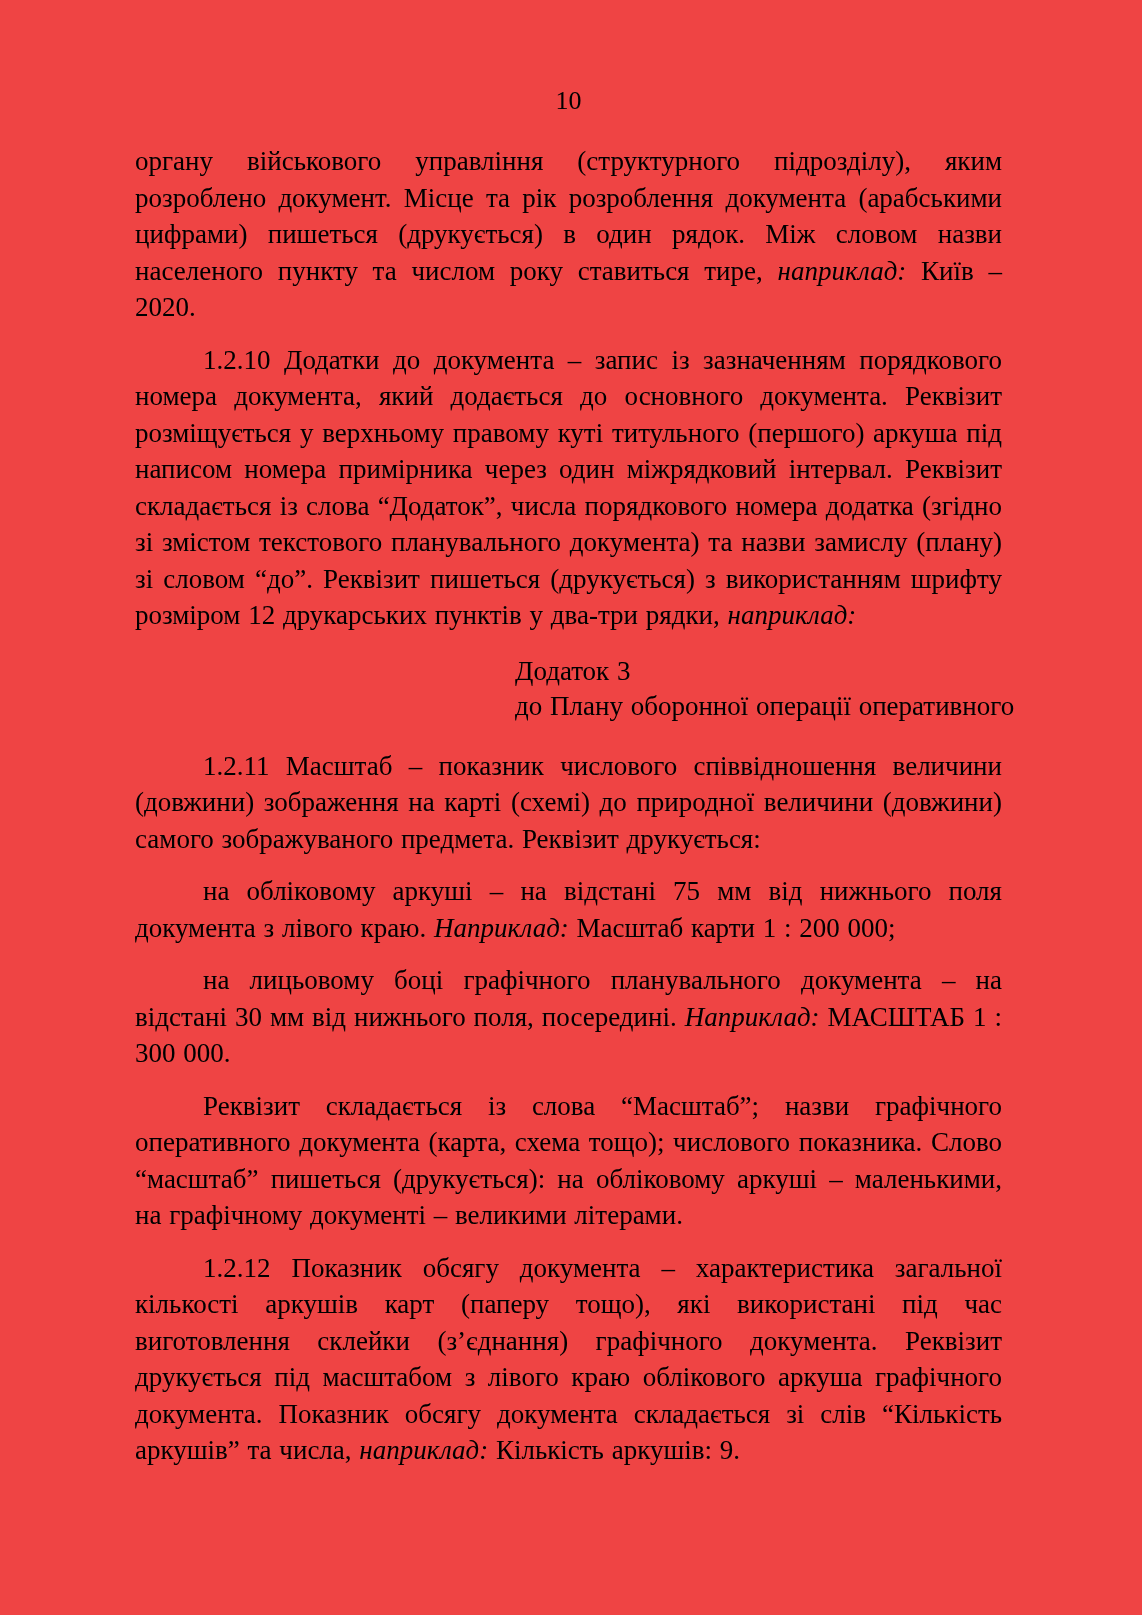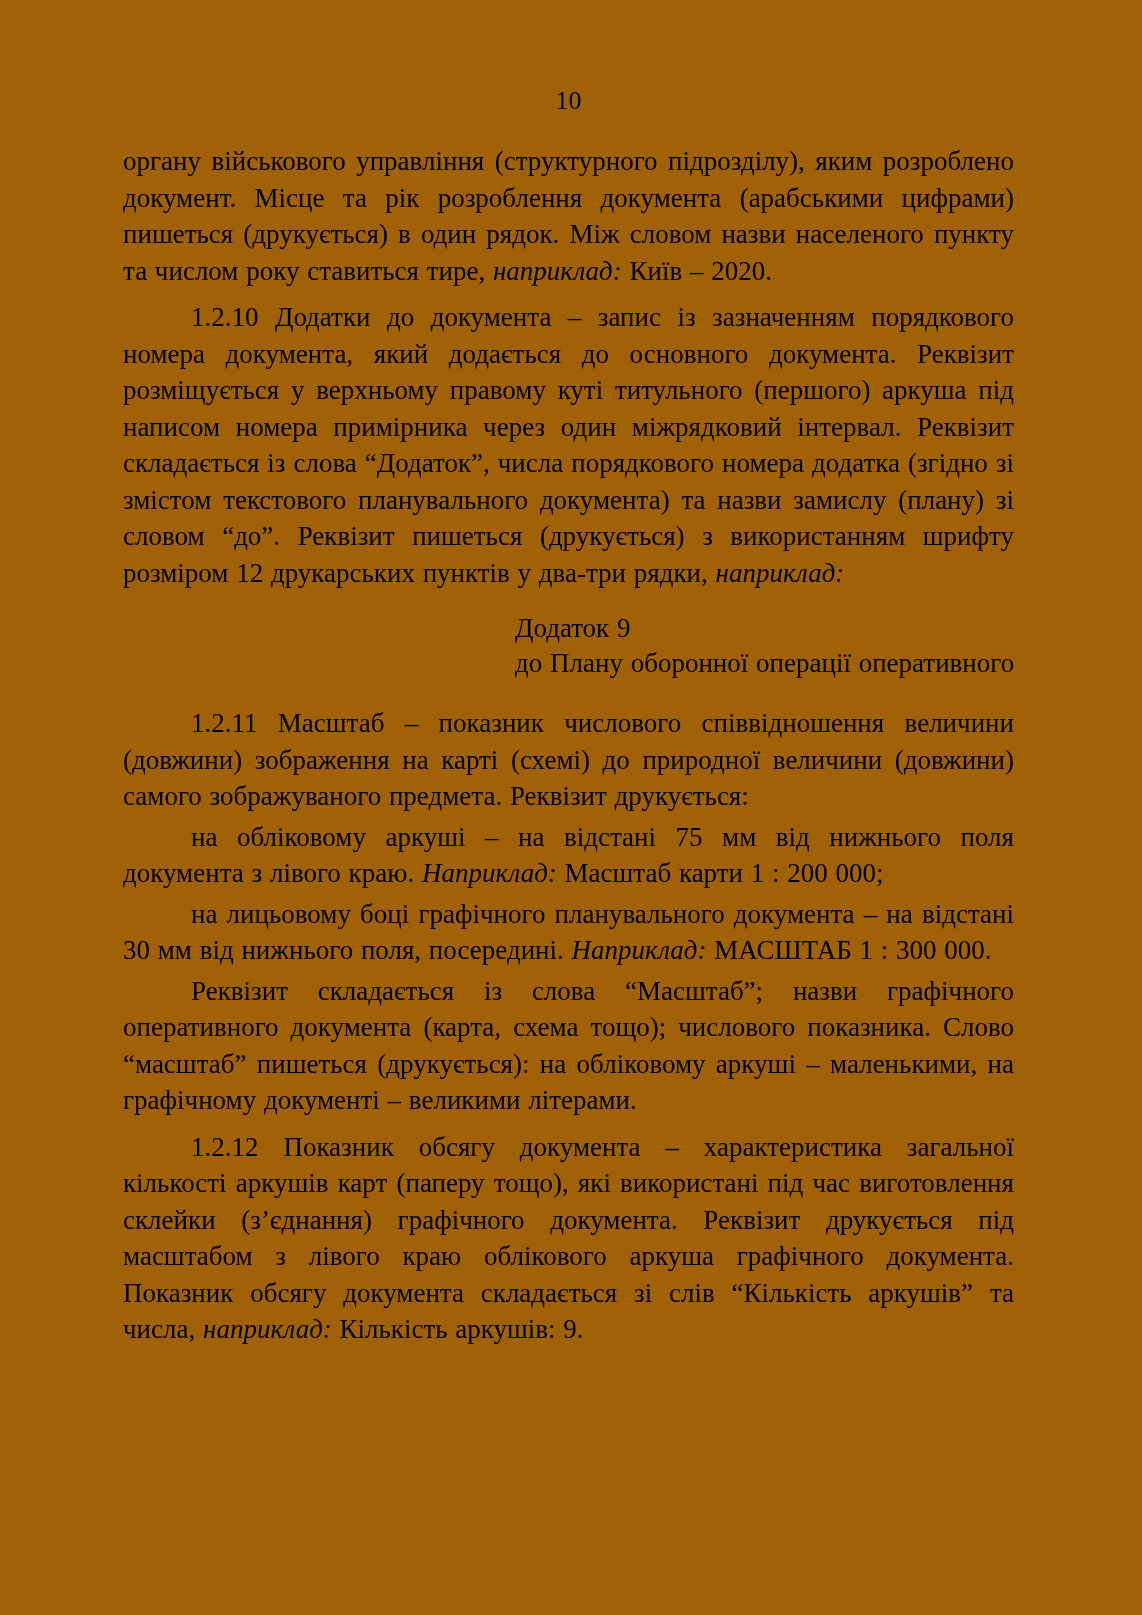--- a/index.html
+++ b/index.html
@@ -12,33 +12,33 @@
     height: 1615px;
     overflow: hidden;
     font-family: "Liberation Serif", serif;
     color: #000000;
   }
   .page {
     box-sizing: border-box;
     width: 1142px;
     height: 1615px;
     padding: 84px 124px 0 119px;
-    background: #a16207;
+    background: #ef4444;
   }
   .page-number {
     text-align: center;
     font-size: 26px;
     line-height: 33px;
     margin-bottom: 26px;
   }
   .body-text {
     font-size: 27px;
   }
   .para {
-    margin: 4px;
+    margin: 16px;
     font-size: 27px;
     line-height: 36.5px;
     text-align: justify;
     word-spacing: 1px;
   }
   .para.indented {
     text-indent: 68px;
   }
   .para.sect {
     margin-top: 10px;
@@ -60,20 +60,20 @@
   }
 </style>
 </head>
 <body>
 
 <div class="page">
   <div class="page-number">10</div>
   <div class="body-text">
       <p class="para body"><span>органу військового управління (структурного підрозділу), яким розроблено документ. Місце та рік розроблення документа (арабськими цифрами) пишеться (друкується) в один рядок. Між словом назви населеного пункту та числом року ставиться тире, </span><span class="it">наприклад:</span><span> Київ – 2020.</span></p>
       <p class="para indented sect"><span>1.2.10  Додатки до документа – запис із зазначенням порядкового номера документа, який додається до основного документа. Реквізит розміщується у верхньому правому куті титульного (першого) аркуша під написом номера примірника через один міжрядковий інтервал. Реквізит складається із слова “Додаток”, числа порядкового номера додатка (згідно зі змістом текстового планувального документа) та назви замислу (плану) зі словом “до”. Реквізит пишеться (друкується) з використанням шрифту розміром 12 друкарських пунктів у два-три рядки, </span><span class="it">наприклад:</span></p>
-      <p class="para example"><span>Додаток 9</span><br><span>до Плану оборонної операції оперативного</span><br></p>
+      <p class="para example"><span>Додаток 3</span><br><span>до Плану оборонної операції оперативного</span><br></p>
       <p class="para indented sect2"><span>1.2.11 Масштаб – показник числового співвідношення величини (довжини) зображення на карті (схемі) до природної величини (довжини) самого зображуваного предмета. Реквізит друкується:</span></p>
       <p class="para indented"><span>на обліковому аркуші – на відстані 75 мм від нижнього поля документа з лівого краю. </span><span class="it">Наприклад:</span><span> Масштаб карти 1 : 200 000;</span></p>
       <p class="para indented"><span>на лицьовому боці графічного планувального документа – на відстані 30 мм від нижнього поля, посередині. </span><span class="it">Наприклад:</span><span> МАСШТАБ 1 : 300 000.</span></p>
       <p class="para indented"><span>Реквізит складається із слова “Масштаб”; назви графічного оперативного документа (карта, схема тощо); числового показника. Слово “масштаб” пишеться (друкується): на обліковому аркуші – маленькими, на графічному документі – великими літерами.</span></p>
       <p class="para indented last"><span>1.2.12  Показник обсягу документа – характеристика загальної кількості аркушів карт (паперу тощо), які використані під час виготовлення склейки (з’єднання) графічного документа. Реквізит друкується під масштабом з лівого краю облікового аркуша графічного документа. Показник обсягу документа складається зі слів “Кількість аркушів” та числа, </span><span class="it">наприклад:</span><span> Кількість аркушів: 9.</span></p>
     </div>
 </div>
 
 </body></html>

